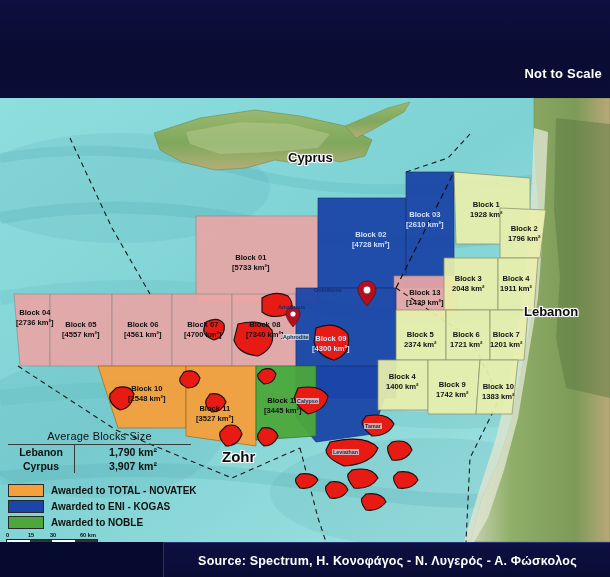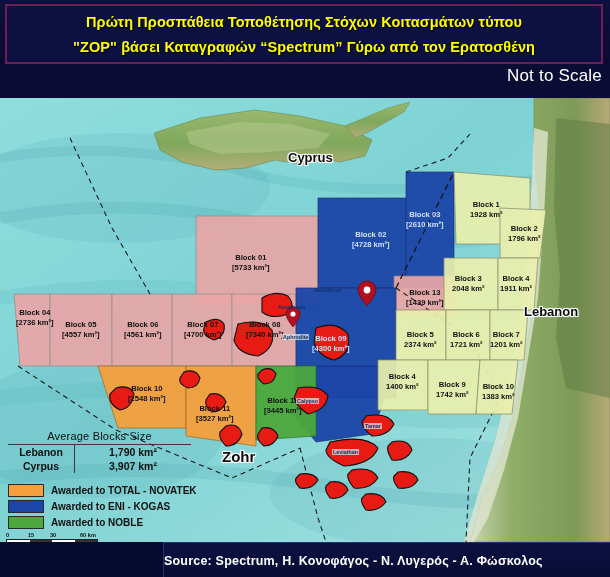--- a/index.html
+++ b/index.html
@@ -7,22 +7,22 @@
   #page{position:relative;width:610px;height:577px;overflow:hidden;background:#0a0f3c;}
 
   
   .header{position:absolute;left:0;top:0;width:610px;height:100px;
     background:linear-gradient(180deg,#0d1040 0%,#0a0c33 50%,#0b0d36 100%);}
   .title-box{position:absolute;left:5px;top:4px;width:598px;height:60px;
     border:2px solid #6a2050;background:#0d1142;box-sizing:border-box;}
   .title-line{color:#ffff00;font-weight:bold;text-align:center;
     font-size:14.5px;letter-spacing:0.1px;line-height:25px;text-shadow:1px 1px 1px #000;}
   .title-line.l1{margin-top:4px;}
-  .not-to-scale{position:absolute;right:8px;top:66px;color:#ffffff;font-size:17px;
-    font-weight:400;letter-spacing:0.2px;}
+  .not-to-scale{position:absolute;right:8px;top:66px;color:#ffffff;font-size:13px;
+    font-weight:700;letter-spacing:0.2px;}
 
   
   .map{position:absolute;left:0;top:98px;width:610px;height:444px;overflow:hidden;
     background:#86d8d8;}
   .map svg{position:absolute;left:0;top:0;}
 
   
   .lbl{position:absolute;color:#111;font-size:7.6px;font-weight:bold;text-align:center;
     line-height:9.5px;white-space:nowrap;pointer-events:none;}
   .lbl.onblue{color:#cfe0ff;}
@@ -52,33 +52,29 @@
   .scalewrap{position:absolute;left:6px;top:434px;width:120px;}
   .scale-nums{display:flex;font-size:5.6px;color:#111;font-weight:bold;}
   .scale-bar{width:90px;height:4px;display:flex;border:0.5px solid #222;margin-top:1px;}
   .sbseg{flex:1;height:100%;}
 
   
   .footer{position:absolute;left:0;top:542px;width:610px;height:35px;background:#060a2e;}
   .src-box{position:absolute;left:163px;top:542px;width:447px;height:35px;
     background:linear-gradient(180deg,#0d1142 0%,#090c33 100%);
     border-top:1px solid #2a3170;border-left:1px solid #2a3170;
-    display:flex;align-items:center;}
+    display:flex;align-items:center;justify-content:center;}
   .src-txt{color:#ffffff;font-size:12.5px;font-weight:bold;letter-spacing:.2px;}
 </style>
 </head>
 <body>
 
 <div id="page">
 
   <div class="header">
-    <div class="title-box">
-      <div class="title-line l1">Πρώτη Προσπάθεια Τοποθέτησης Στόχων Κοιτασμάτων τύπου</div>
-      <div class="title-line">"ZOP" βάσει Καταγραφών  “Spectrum” Γύρω από τον Ερατοσθένη</div>
-    </div>
     <div class="not-to-scale">Not to Scale</div>
   </div>
 
   <div class="map">
     <svg width="610" height="444">
       <defs>
         <linearGradient id="seaG" x1="0" y1="0" x2="1" y2="1">
           <stop offset="0%" stop-color="#8fdede"></stop>
           <stop offset="45%" stop-color="#7ed2d4"></stop>
           <stop offset="100%" stop-color="#a7e4e2"></stop>

